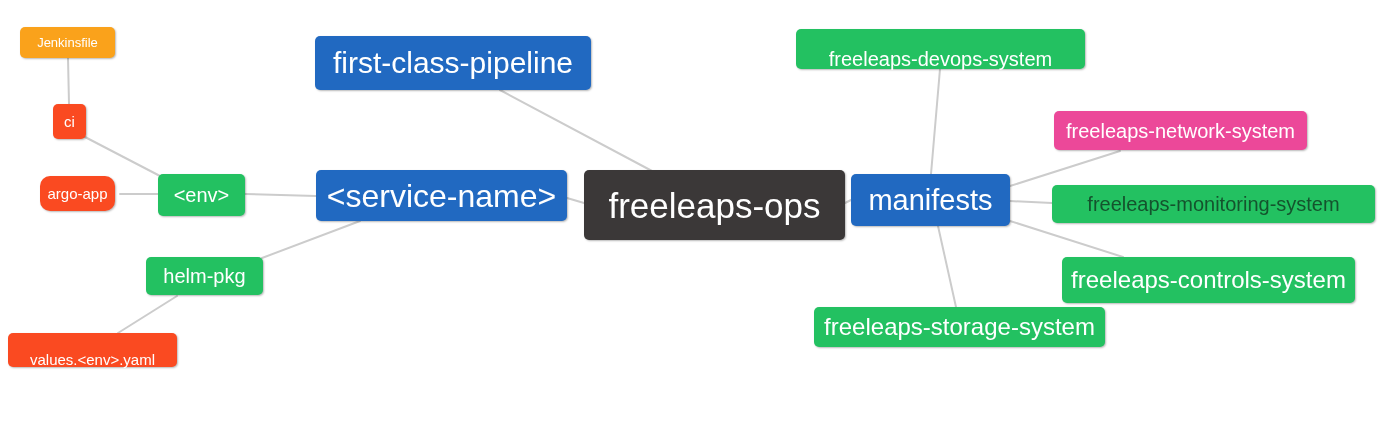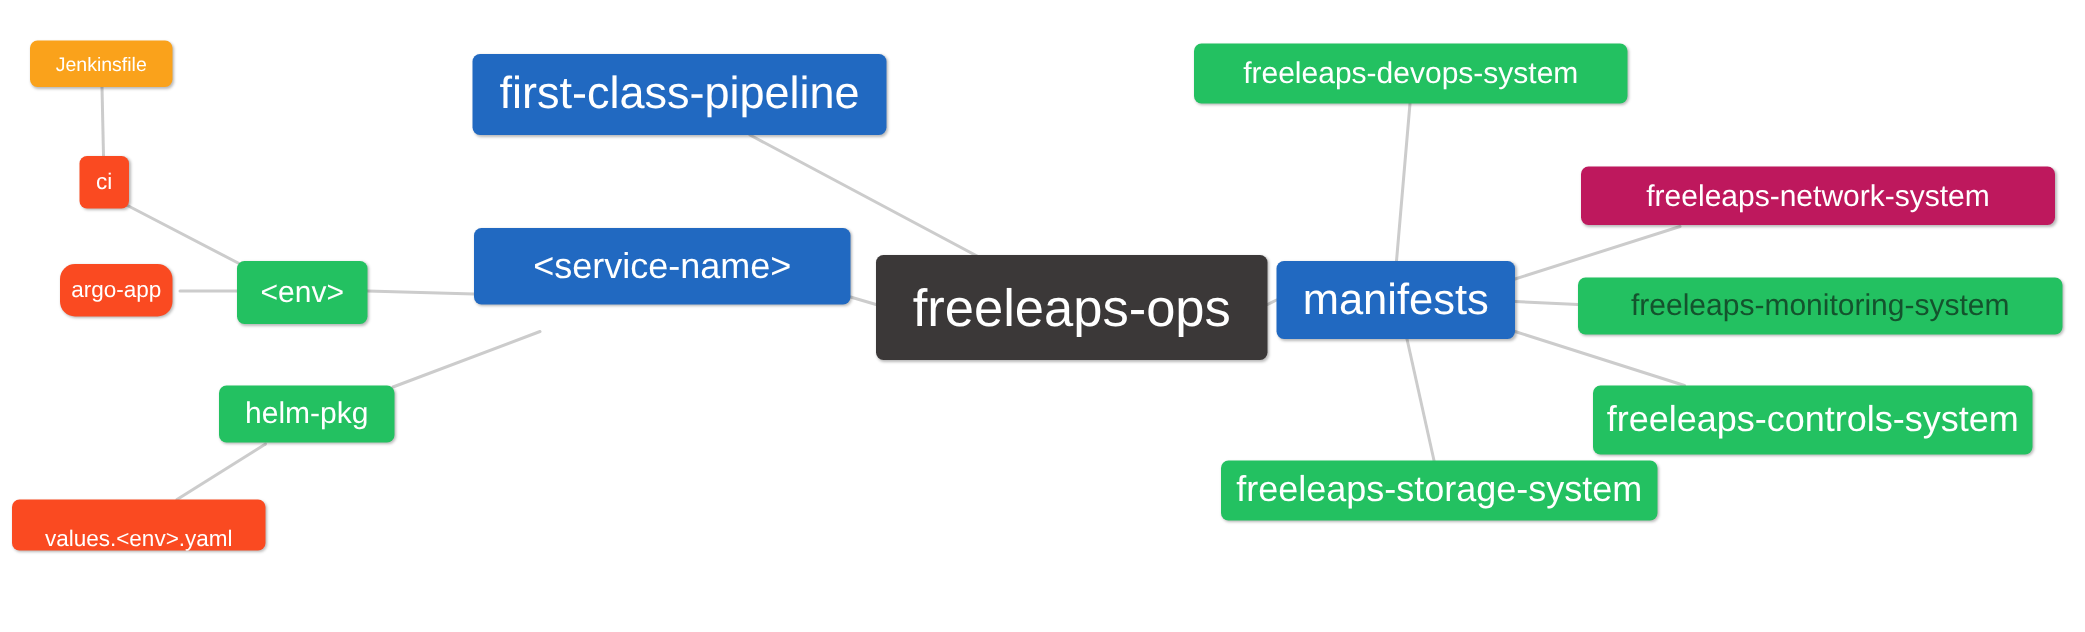--- a/index.html
+++ b/index.html
@@ -61,21 +61,21 @@
       <line x1="1010" y1="201" x2="1052" y2="203" stroke="#CCCCCC" stroke-width="2" stroke-linecap="round"></line>
       <line x1="1010" y1="221" x2="1123" y2="257" stroke="#CCCCCC" stroke-width="2" stroke-linecap="round"></line>
       <line x1="938" y1="226" x2="956" y2="307" stroke="#CCCCCC" stroke-width="2" stroke-linecap="round"></line>
     </svg>
 <div class="node" style="left: 584px; top: 170px; width: 261px; height: 70px; font-size: 35px; background: rgb(59, 56, 56); color: rgb(255, 255, 255);">
       <span>freeleaps-ops</span>
     </div>
     <div class="node" style="left: 315px; top: 36px; width: 276px; height: 54px; font-size: 30px; background: rgb(33, 105, 193); color: rgb(255, 255, 255);">
       <span>first-class-pipeline</span>
     </div>
-    <div class="node" style="left: 316px; top: 152px; width: 251px; height: 51px; font-size: 24px; background: rgb(33, 105, 193); color: rgb(255, 255, 255);">
+    <div class="node" style="left: 316px; top: 170px; width: 251px; height: 51px; font-size: 32px; background: rgb(33, 105, 193); color: rgb(255, 255, 255);">
       <span>&lt;service-name&gt;</span>
     </div>
     <div class="node" style="left: 851px; top: 174px; width: 159px; height: 52px; font-size: 29px; background: rgb(33, 105, 193); color: rgb(255, 255, 255);">
       <span>manifests</span>
     </div>
     <div class="node" style="left: 158px; top: 174px; width: 87px; height: 42px; font-size: 20px; background: rgb(35, 193, 97); color: rgb(255, 255, 255);">
       <span>&lt;env&gt;</span>
     </div>
     <div class="node" style="left: 146px; top: 257px; width: 117px; height: 38px; font-size: 20px; background: rgb(35, 193, 97); color: rgb(255, 255, 255);">
       <span>helm-pkg</span>
@@ -85,24 +85,24 @@
     </div>
     <div class="node" style="left: 40px; top: 176px; width: 75px; height: 35px; font-size: 15px; background: rgb(250, 74, 33); color: rgb(255, 255, 255); border-radius: 10px;">
       <span>argo-app</span>
     </div>
     <div class="node" style="left: 8px; top: 333px; width: 169px; height: 34px; font-size: 15px; background: rgb(250, 74, 33); color: rgb(255, 255, 255); align-items: flex-end;">
       <span>values.&lt;env&gt;.yaml</span>
     </div>
     <div class="node" style="left: 20px; top: 27px; width: 95px; height: 31px; font-size: 13px; background: rgb(250, 162, 27); color: rgb(255, 255, 255);">
       <span>Jenkinsfile</span>
     </div>
-    <div class="node" style="left: 796px; top: 29px; width: 289px; height: 40px; font-size: 20px; background: rgb(35, 193, 97); color: rgb(255, 255, 255);">
+    <div class="node" style="left: 796px; top: 29px; width: 289px; height: 40px; font-size: 20px; background: rgb(35, 193, 97); color: rgb(255, 255, 255); align-items: flex-end;">
       <span>freeleaps-devops-system</span>
     </div>
-    <div class="node" style="left: 1054px; top: 111px; width: 316px; height: 39px; font-size: 20px; background: #be185d; color: rgb(255, 255, 255);">
+    <div class="node" style="left: 1054px; top: 111px; width: 253px; height: 39px; font-size: 20px; background: #ec4899; color: rgb(255, 255, 255);">
       <span>freeleaps-network-system</span>
     </div>
     <div class="node" style="left: 1052px; top: 185px; width: 323px; height: 38px; font-size: 20px; background: rgb(35, 193, 97); color: #14532d;">
       <span>freeleaps-monitoring-system</span>
     </div>
     <div class="node" style="left: 1062px; top: 257px; width: 293px; height: 46px; font-size: 24px; background: rgb(35, 193, 97); color: rgb(255, 255, 255);">
       <span>freeleaps-controls-system</span>
     </div>
     <div class="node" style="left: 814px; top: 307px; width: 291px; height: 40px; font-size: 24px; background: rgb(35, 193, 97); color: rgb(255, 255, 255);">
       <span>freeleaps-storage-system</span>

